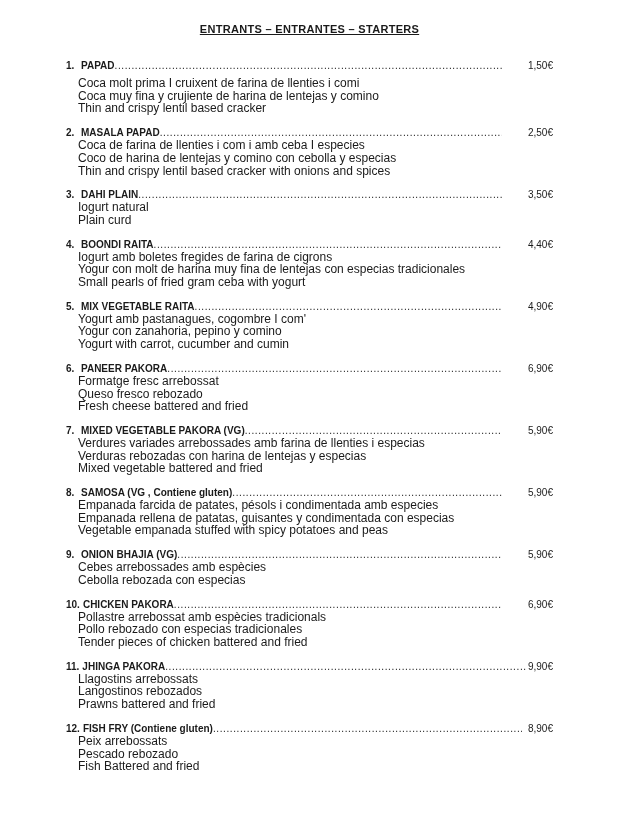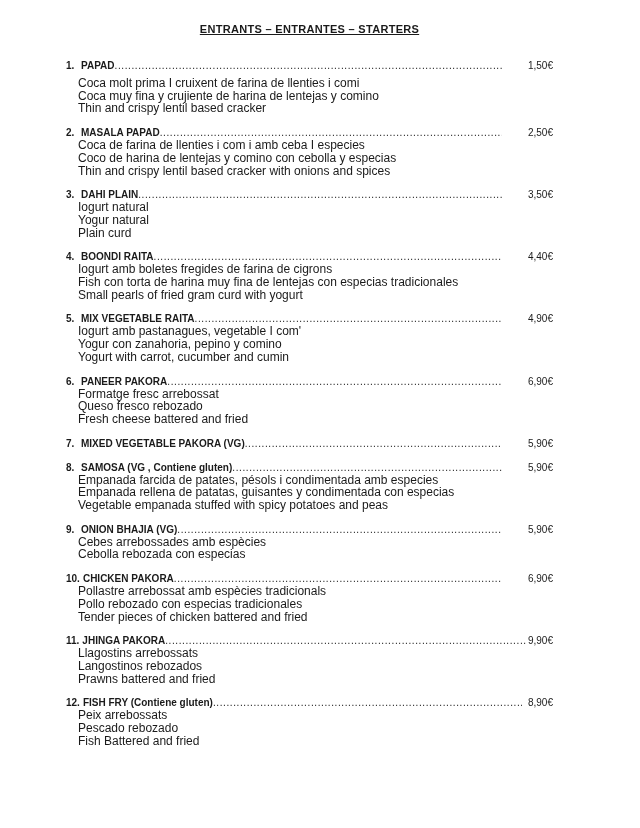--- a/index.html
+++ b/index.html
@@ -121,48 +121,47 @@
 
   <div class="item">
     <div class="item-header">
       <span class="item-number">3.</span>
       <span class="item-name">DAHI PLAIN</span>
       <span class="dot-leader"></span>
       <span class="item-price">3,50€</span>
     </div>
     <div class="item-descs">
           <div class="desc">Iogurt natural</div>
-          <div class="desc">Yogur natural</div>
           <div class="desc">Plain curd</div>
         </div>
   </div>
 
   <div class="item">
     <div class="item-header">
       <span class="item-number">4.</span>
       <span class="item-name">BOONDI RAITA</span>
       <span class="dot-leader"></span>
       <span class="item-price">4,40€</span>
     </div>
     <div class="item-descs">
           <div class="desc">Iogurt amb boletes fregides de farina de cigrons</div>
-          <div class="desc">Fish con torta de harina muy fina de lentejas con especias tradicionales</div>
-          <div class="desc">Small pearls of fried gram curd with yogurt</div>
+          <div class="desc">Yogur con molt de harina muy fina de lentejas con especias tradicionales</div>
+          <div class="desc">Small pearls of fried gram ceba with yogurt</div>
         </div>
   </div>
 
   <div class="item">
     <div class="item-header">
       <span class="item-number">5.</span>
       <span class="item-name">MIX VEGETABLE RAITA </span>
       <span class="dot-leader"></span>
       <span class="item-price">4,90€</span>
     </div>
     <div class="item-descs">
-          <div class="desc">Iogurt amb pastanagues, vegetable I com'</div>
+          <div class="desc">Yogurt amb pastanagues, cogombre I com'</div>
           <div class="desc">Yogur con zanahoria, pepino y comino</div>
           <div class="desc">Yogurt with carrot, cucumber and cumin</div>
         </div>
   </div>
 
   <div class="item">
     <div class="item-header">
       <span class="item-number">6.</span>
       <span class="item-name">PANEER PAKORA</span>
       <span class="dot-leader"></span>
@@ -175,20 +174,25 @@
         </div>
   </div>
 
   <div class="item">
     <div class="item-header">
       <span class="item-number">7.</span>
       <span class="item-name">MIXED VEGETABLE PAKORA (VG)</span>
       <span class="dot-leader"></span>
       <span class="item-price">5,90€</span>
     </div>
+    <div class="item-descs">
+          <div class="desc">Verdures variades arrebossades amb farina de llenties i especias</div>
+          <div class="desc">Verduras rebozadas con harina de lentejas y especias</div>
+          <div class="desc">Mixed vegetable battered and fried</div>
+        </div>
   </div>
 
   <div class="item">
     <div class="item-header">
       <span class="item-number">8.</span>
       <span class="item-name">SAMOSA (VG , Contiene gluten)</span>
       <span class="dot-leader"></span>
       <span class="item-price">5,90€</span>
     </div>
     <div class="item-descs">

